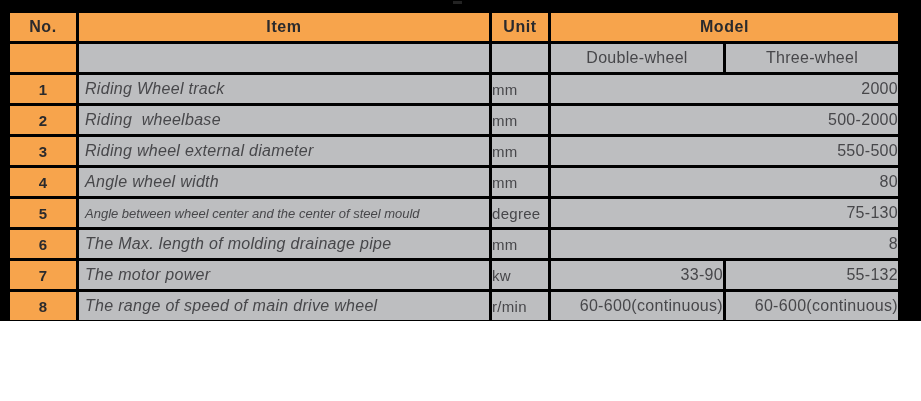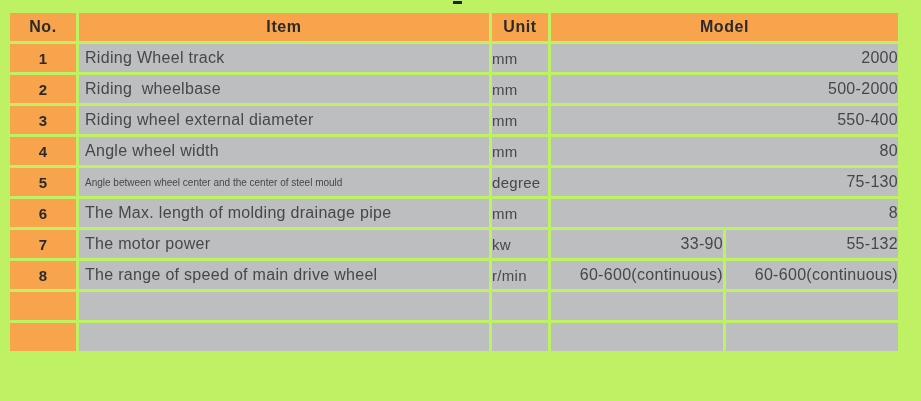--- a/index.html
+++ b/index.html
@@ -4,22 +4,22 @@
 <style>
   :root{
     --orange:#F7A44C;
     --gray:#BDBEC0;
     --header_text:#2A2A2D;
     --body_text:#47474A;
   }
   html,body{margin:0;padding:0;background:#ffffff;}
   .page{
     position:relative;
-    width:921px;height:401px;
-    background:#bef264;
+    width:921px;height:321px;
+    background:#000000;
     font-family:"Liberation Sans", sans-serif;
     overflow:hidden;
   }
   .title-fragment{
     position:absolute;left:453px;top:1px;width:9px;height:3px;
     background:#232323;
   }
   table.spec{
     position:absolute;left:7px;top:10px;
     border-collapse:separate;
@@ -37,22 +37,22 @@
     background:var(--orange);
     color:var(--header_text);
     font-size:15px;font-weight:bold;
     text-align:center;
   }
   .gray{
     background:var(--gray);
     color:var(--body_text);
     font-size:16px;letter-spacing:0.3px;
   }
-  .item-cell{text-align:left;padding-left:6px;white-space:pre;}
-  .item-small{font-size:10px;letter-spacing:0px;}
+  .item-cell{text-align:left;padding-left:6px;white-space:pre;font-style:italic;}
+  .item-small{font-size:13px;letter-spacing:0px;}
   .unit-cell{text-align:left;font-size:15px;}
   .val-cell{text-align:right;font-size:16px;}
   .subhead-cell{text-align:center;font-size:16px;}
 </style>
 </head>
 <body>
 
 <div class="page">
 
   <div class="title-fragment"></div>
@@ -67,40 +67,47 @@
     </colgroup>
 
     <tbody>
         <tr>
       <th>No.</th>
       <th>Item</th>
       <th>Unit</th>
       <th colspan="2">Model</th>
     </tr>
 
+    <tr>
+      <td class="no-cell"></td>
+      <td class="gray item-cell"></td>
+      <td class="gray unit-cell"></td>
+      <td class="gray subhead-cell">Double-wheel</td>
+      <td class="gray subhead-cell">Three-wheel</td>
+    </tr>
 
     <tr>
       <td class="no-cell">1</td>
       <td class="gray item-cell">Riding Wheel track</td>
       <td class="gray unit-cell">mm</td>
       <td class="gray val-cell" colspan="2">2000</td>
     </tr>
 
     <tr>
       <td class="no-cell">2</td>
       <td class="gray item-cell">Riding  wheelbase</td>
       <td class="gray unit-cell">mm</td>
       <td class="gray val-cell" colspan="2">500-2000</td>
     </tr>
 
     <tr>
       <td class="no-cell">3</td>
       <td class="gray item-cell">Riding wheel external diameter</td>
       <td class="gray unit-cell">mm</td>
-      <td class="gray val-cell" colspan="2">550-400</td>
+      <td class="gray val-cell" colspan="2">550-500</td>
     </tr>
 
     <tr>
       <td class="no-cell">4</td>
       <td class="gray item-cell">Angle wheel width</td>
       <td class="gray unit-cell">mm</td>
       <td class="gray val-cell" colspan="2">80</td>
     </tr>
 
     <tr>

